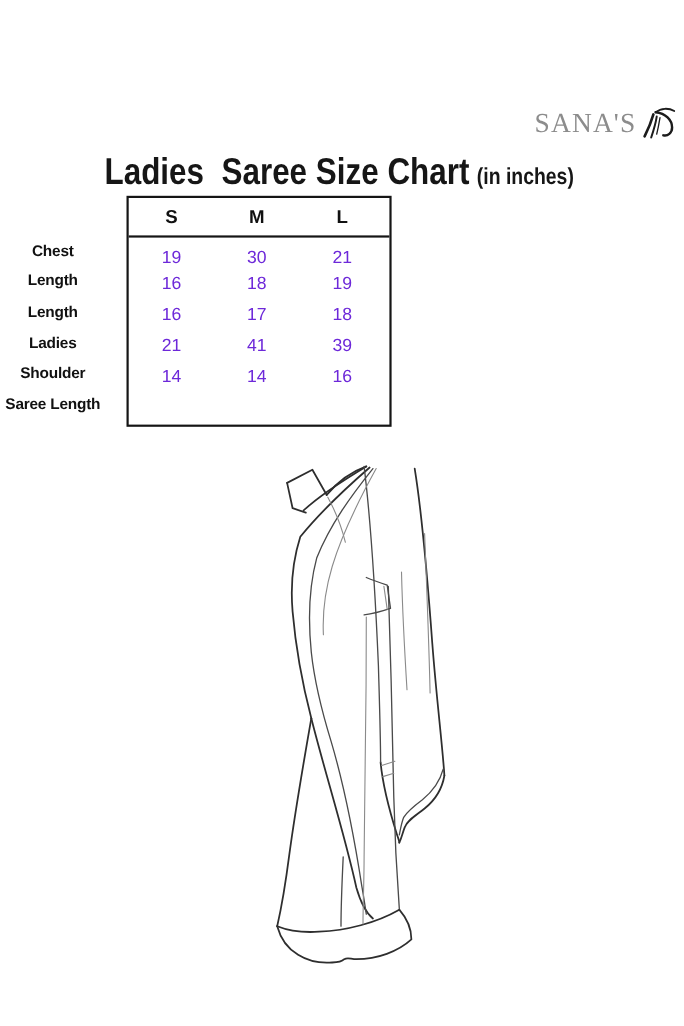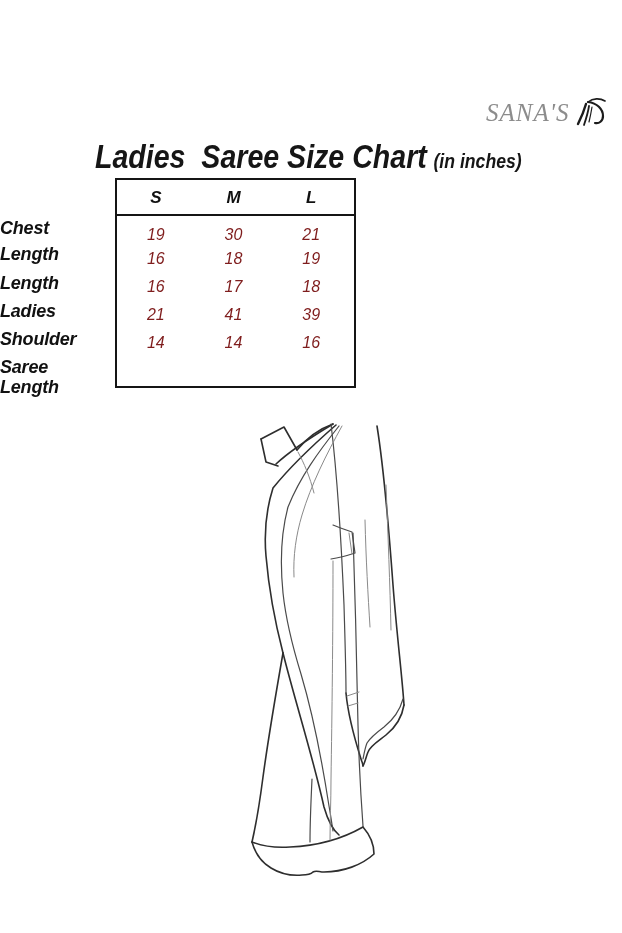--- a/index.html
+++ b/index.html
@@ -1,40 +1,40 @@
 <!DOCTYPE html>
 <html><head>
 <meta charset="utf-8">
 <style>
   html,body{margin:0;padding:0;background:#fff;}
   .page{position:relative;width:622px;height:933px;background:#ffffff;overflow:hidden;
-        font-family:"Liberation Sans",sans-serif;color:#1c1c1c;font-style:italic;}
+        font-family:"Liberation Sans",sans-serif;color:#1c1c1c;}
 
   
   .brand{position:absolute;left:486px;top:96px;display:flex;align-items:flex-start;}
   .brand-text{font-family:"Liberation Serif",serif;font-size:25px;letter-spacing:1px;
               color:#8c8c8c;line-height:1.1;padding-top:3px;}
   .brand-icon{margin-left:4px;}
 
   
   .title{position:absolute;left:95px;top:136px;font-size:34px;font-weight:600;
          color:#161616;white-space:pre;transform:scaleX(0.84);transform-origin:left top;
          line-height:1.2;}
   .title .unit{font-size:21px;font-weight:600;margin-left:8px;}
 
   
   .chart{position:absolute;left:0;top:0;}
   .row-labels{position:absolute;left:0;top:0;width:96px;}
   .row-label{position:absolute;left:0;width:96px;height:20px;line-height:20px;
-             text-align:left;font-weight:700;font-size:18px;letter-spacing:-0.2px;color:#111;}
+             text-align:center;font-weight:700;font-size:14px;letter-spacing:-0.2px;color:#111;}
   .table-box{position:absolute;left:115px;top:178px;width:237px;height:206px;
              border:2px solid #151515;}
   .head-row,.val-row{position:absolute;left:0;width:233px;height:20px;display:flex;}
   .head-row{top:8px;}
-  .cell{flex:1;text-align:center;line-height:20px;font-size:16px;color:#7f1d1d;}
+  .cell{flex:1;text-align:center;line-height:20px;font-size:16px;color:#6d28d9;}
   .head-row .cell{font-weight:700;font-size:17px;color:#111;}
   .head-rule{position:absolute;left:0;right:0;top:34px;height:0;border-top:2px solid #151515;}
 
   
   .saree-art{position:absolute;left:200px;top:415px;}
 </style>
 </head>
 <body>
 
 <div class="page">

